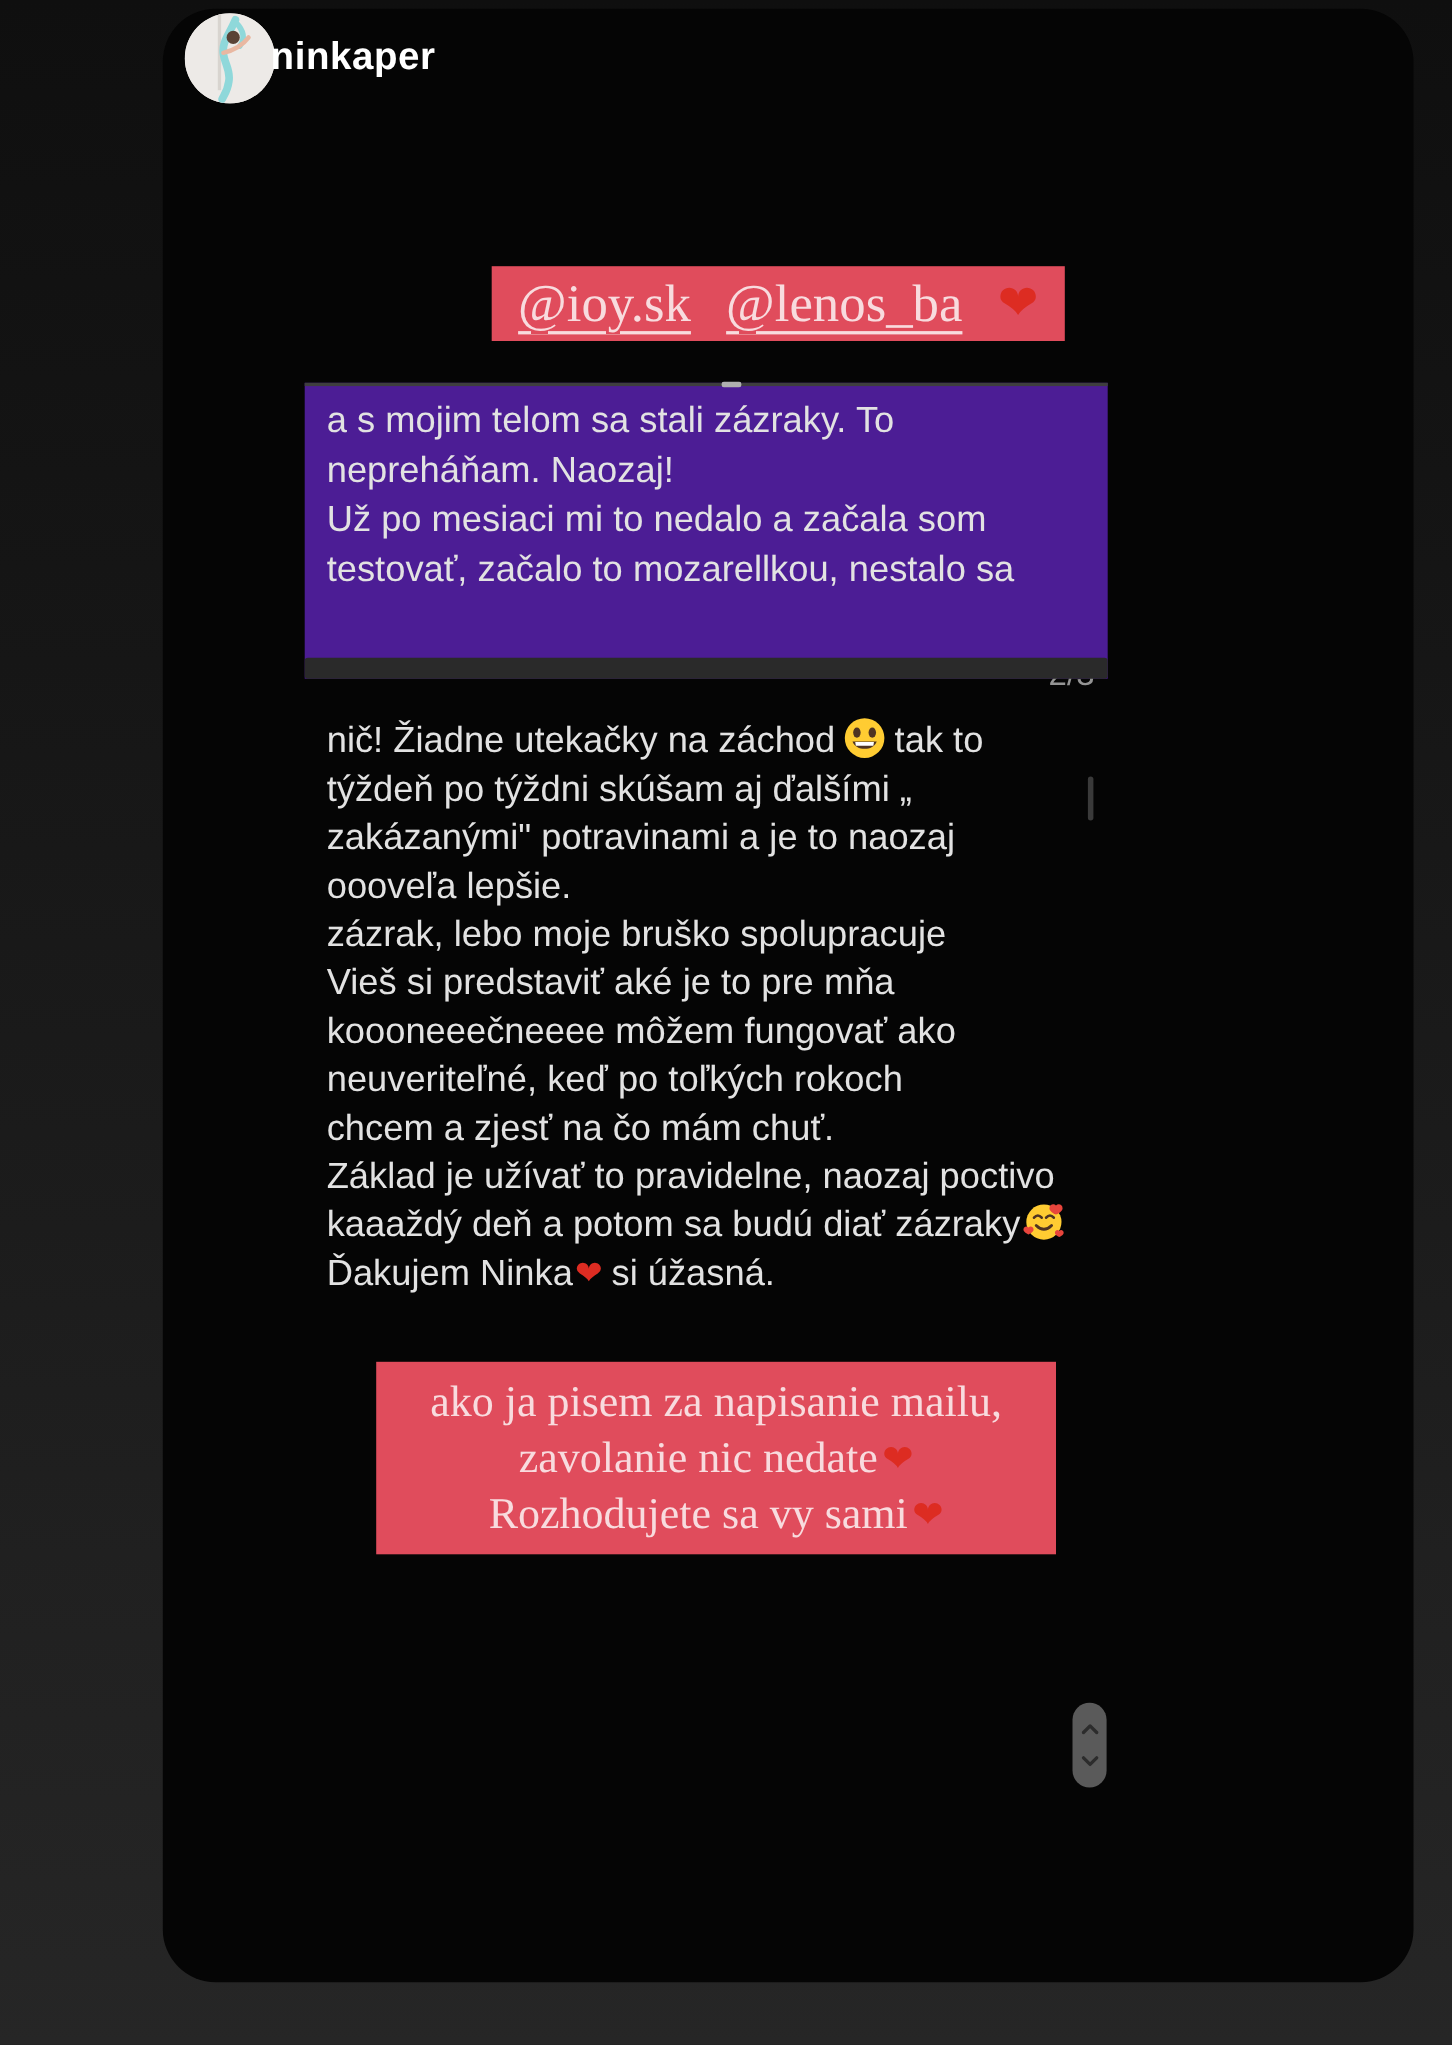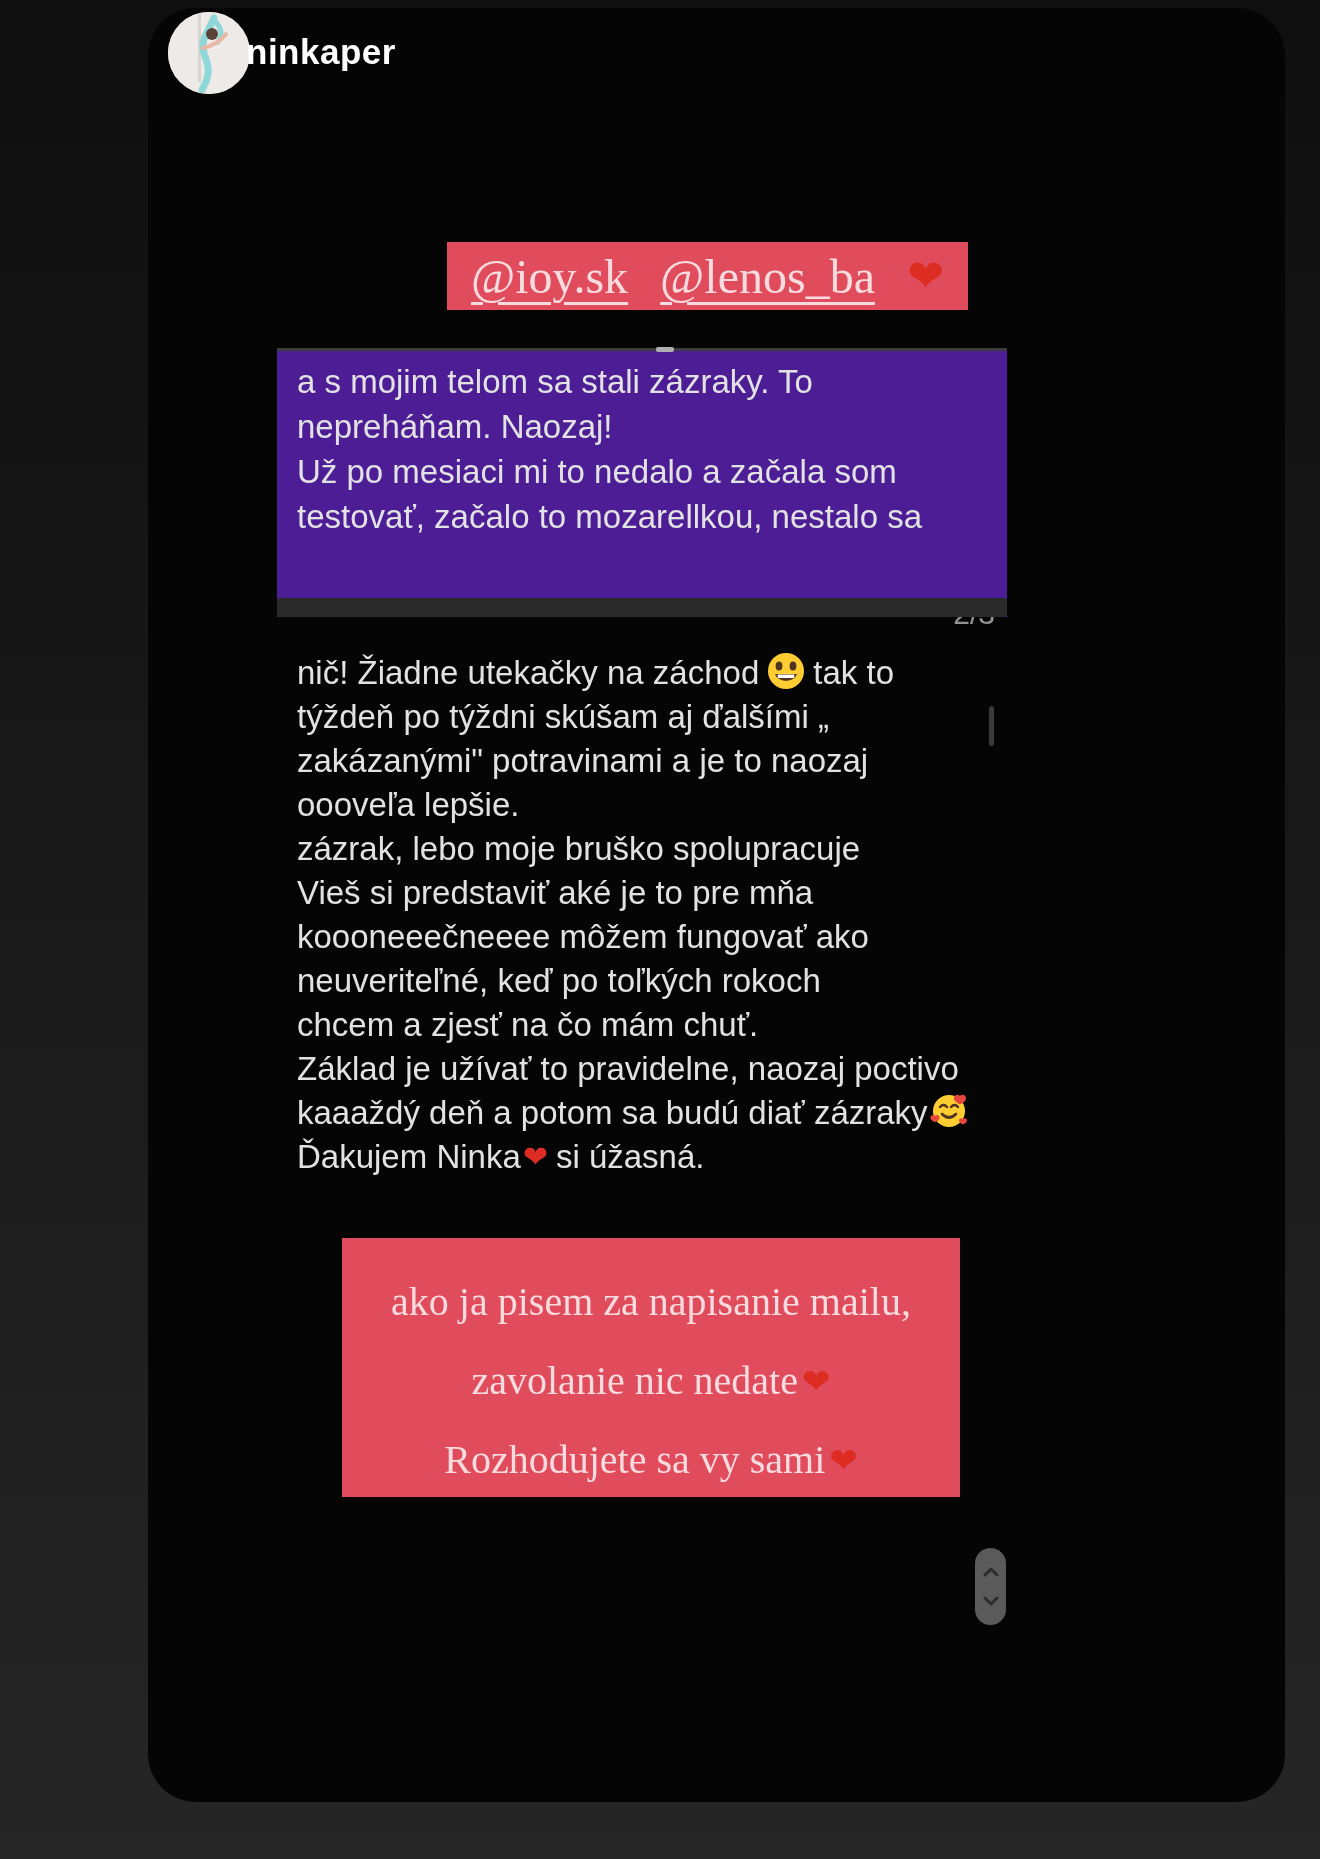--- a/index.html
+++ b/index.html
@@ -60,21 +60,21 @@
   .heart-inline{margin:0 8px 0 2px;font-size:30px;vertical-align:1px;}
   .scroll-remnant{
     position:absolute;left:841px;top:698px;width:5px;height:40px;background:#3a3a3a;border-radius:3px;
   }
   
   .caption-box{
     position:absolute;left:194px;top:1230px;width:618px;background:#e04c5c;
     padding:10px 0 12px 0;text-align:center;
     font-family:"Liberation Serif",serif;font-size:40px;color:#f8dbde;
   }
-  .caption-box .cap-line{line-height:51px;margin-top:28px;}
+  .caption-box .cap-line{line-height:51px;}
   .caption-box .heart-glyph{font-size:34px;margin-left:4px;vertical-align:1px;}
   
   .scroll-pill{
     position:absolute;left:827px;top:1540px;width:31px;height:77px;border-radius:16px;
     background:#5a5a5a;display:flex;flex-direction:column;align-items:center;
     justify-content:space-evenly;
   }
   .scroll-pill svg{display:block;}
 </style>
 </head>

